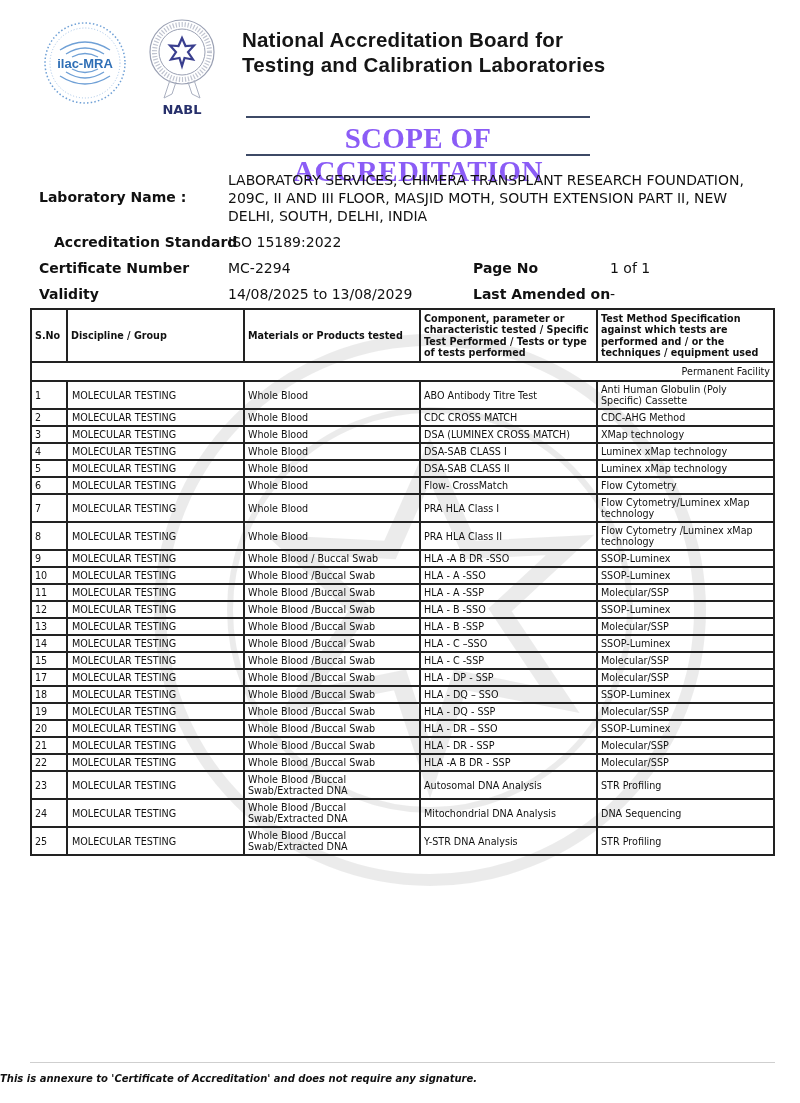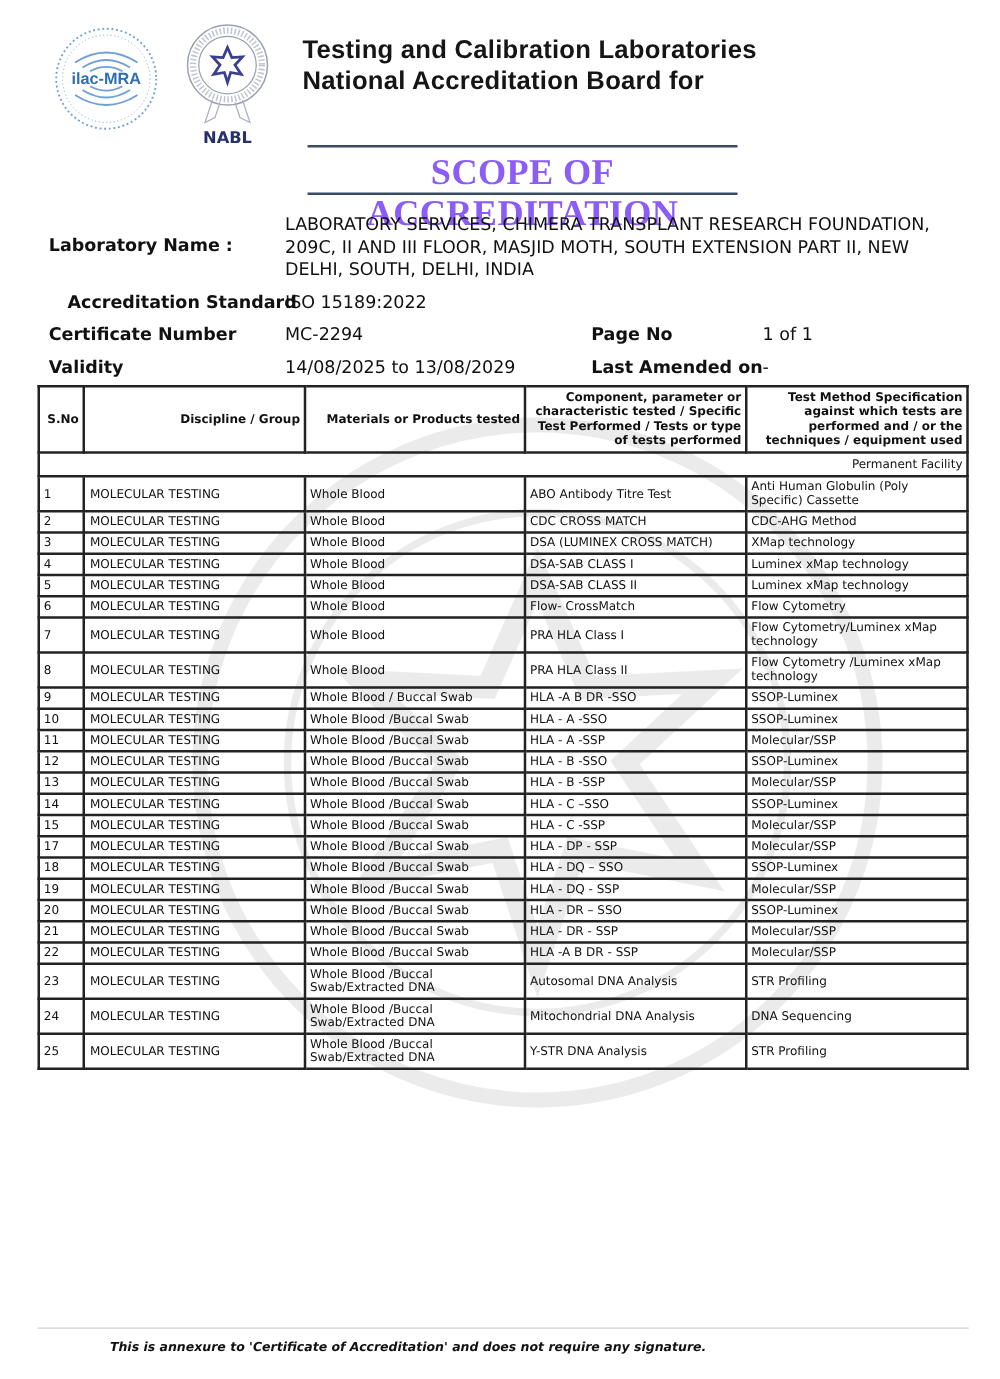--- a/index.html
+++ b/index.html
@@ -32,30 +32,30 @@
   .lab-name { position: absolute; left: 228px; top: 171px; width: 540px; font-size: 14px; line-height: 18px; }
 
   table.scope {
     position: absolute; left: 30px; top: 308px; width: 743px;
     border-collapse: collapse; table-layout: fixed;
     font-family: "DejaVu Sans", sans-serif; font-size: 9.6px; color: #111;
   }
   table.scope th, table.scope td {
     border: 2px solid #222; padding: 0 3px; vertical-align: middle; overflow: hidden;
   }
-  table.scope th { font-weight: bold; text-align: right; font-size: 9.6px; line-height: 11.5px; height: 51px; }
+  table.scope th { font-weight: bold; text-align: left; font-size: 9.6px; line-height: 11.5px; height: 51px; }
   table.scope td { height: 15px; line-height: 11px; }
   table.scope tr.tall td { height: 26px; }
   table.scope tr.facility td { text-align: right; height: 17px; }
   table.scope td.c-sno { padding-left: 3px; }
   table.scope td.c-disc { padding-left: 4px; }
 
   .footer-rule { position: absolute; left: 30px; top: 1062px; width: 745px; height: 1px; background: #cfcfcf; }
   .footer-note {
-    position: absolute; left: 0; top: 1073px; width: 653px; text-align: center;
+    position: absolute; left: 0; top: 1073px; width: 653px; 
     font-weight: bold; font-style: italic; font-size: 10px; color: #111;
   }
 </style>
 </head>
 <body>
 
 <div class="header">
   <svg class="logo-ilac" viewBox="0 0 86 86">
     <circle cx="43" cy="43" r="40" fill="none" stroke="#6fa0d6" stroke-width="1.5" stroke-dasharray="1.5 2.2"></circle>
     <circle cx="43" cy="43" r="35" fill="none" stroke="#8fb5e0" stroke-width="0.8" stroke-dasharray="1 2"></circle>
@@ -72,22 +72,22 @@
     <circle cx="36" cy="34" r="32" fill="none" stroke="#9aa0b3" stroke-width="1.2"></circle>
     <circle cx="36" cy="34" r="23" fill="none" stroke="#9aa0b3" stroke-width="1"></circle>
     <circle cx="36" cy="34" r="27.5" fill="none" stroke="#c0c4d0" stroke-width="5" stroke-dasharray="1.2 1.8"></circle>
     <polygon points="36,20 39.5,28 48,27.5 42,34 47,41.5 38.5,40 36,48 33.5,40 25,41.5 30,34 24,27.5 32.5,28" fill="none" stroke="#3a3f8f" stroke-width="2.2"></polygon>
     <path d="M24 62 L18 80 L26 76 L30 64" fill="none" stroke="#aab0c0" stroke-width="1"></path>
     <path d="M48 62 L54 80 L46 76 L42 64" fill="none" stroke="#aab0c0" stroke-width="1"></path>
     <text x="36" y="96" text-anchor="middle" font-family="DejaVu Sans, sans-serif" font-weight="bold" font-size="13" fill="#27306b">NABL</text>
   </svg>
 
   <div class="org-title">
+    <div>National Accreditation Board for</div>
     <div>Testing and Calibration Laboratories</div>
-    <div>National Accreditation Board for</div>
   </div>
 
   <div class="scope-wrap">
     <div class="scope-title">SCOPE OF ACCREDITATION</div>
   </div>
 </div>
 
 <svg class="watermark" viewBox="0 0 560 640">
   <circle cx="280" cy="320" r="270" fill="none" stroke="#555" stroke-width="12"></circle>
   <circle cx="280" cy="320" r="200" fill="none" stroke="#555" stroke-width="6"></circle>

